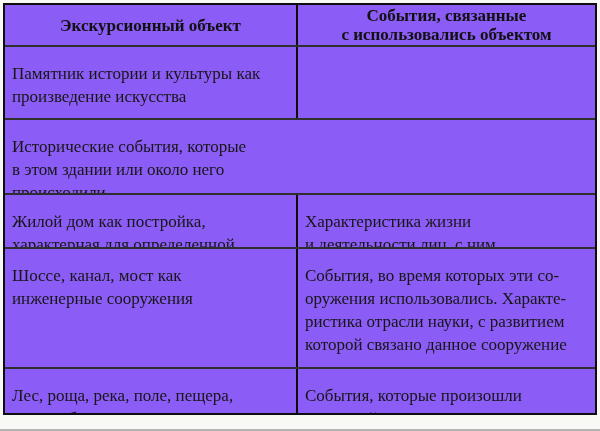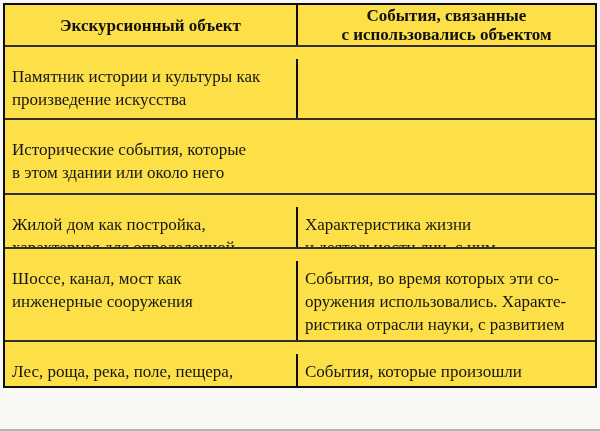--- a/index.html
+++ b/index.html
@@ -14,49 +14,48 @@
     font-family: "Liberation Serif", "DejaVu Serif", serif;
     overflow: hidden;
   }
   .table {
     position: absolute;
     left: 3px;
     top: 3px;
     width: 594px;
     box-sizing: border-box;
     border: 2px solid #0d0d0d;
-    background: #fde047;
+    background: #8b5cf6;
   }
   .row {
     display: flex;
     box-sizing: border-box;
   }
   .row + .row {
     border-top: 2px solid #2f2f2f;
   }
   .row:nth-child(1) { height: 40px; }
   .row:nth-child(2) { height: 73px; }
   .row:nth-child(3) { height: 75px; }
   .row:nth-child(4) { height: 54px; }
-  .row:nth-child(5) { height: 93px; }
+  .row:nth-child(5) { height: 120px; }
   .row:nth-child(6) { height: 46px; }
   .cell {
     box-sizing: border-box;
     overflow: hidden;
   }
   .cell.left {
     width: 293px;
     border-right: 2px solid #0d0d0d;
   }
   .cell.right {
     flex: 1;
   }
   .body-cell {
-    padding: 6px 4px 0 7px;
-    margin-top: 12px;
+    padding: 15px 4px 0 7px;
   }
   .cell-text {
     font-size: 17px;
     line-height: 23px;
     color: #161616;
     white-space: pre-line;
   }
   .header-row .cell {
     display: flex;
     align-items: center;

